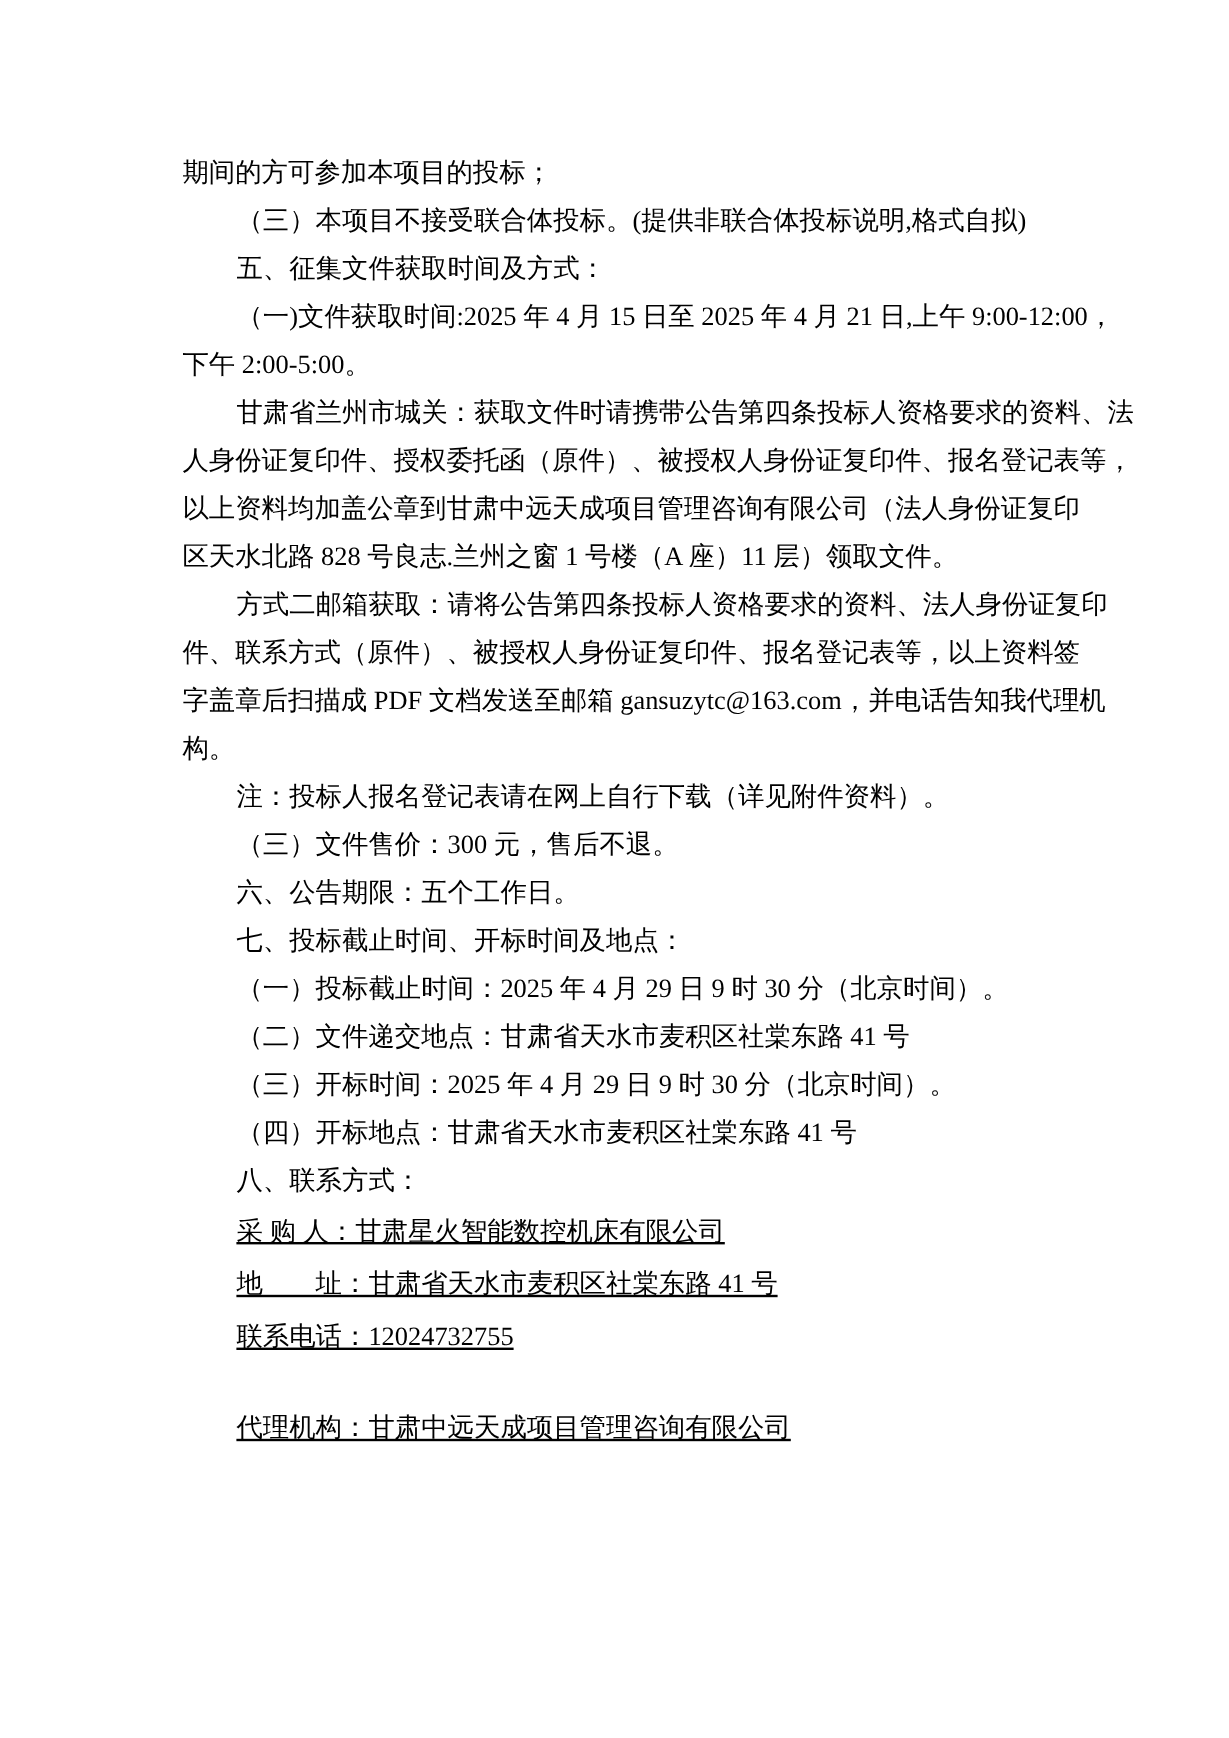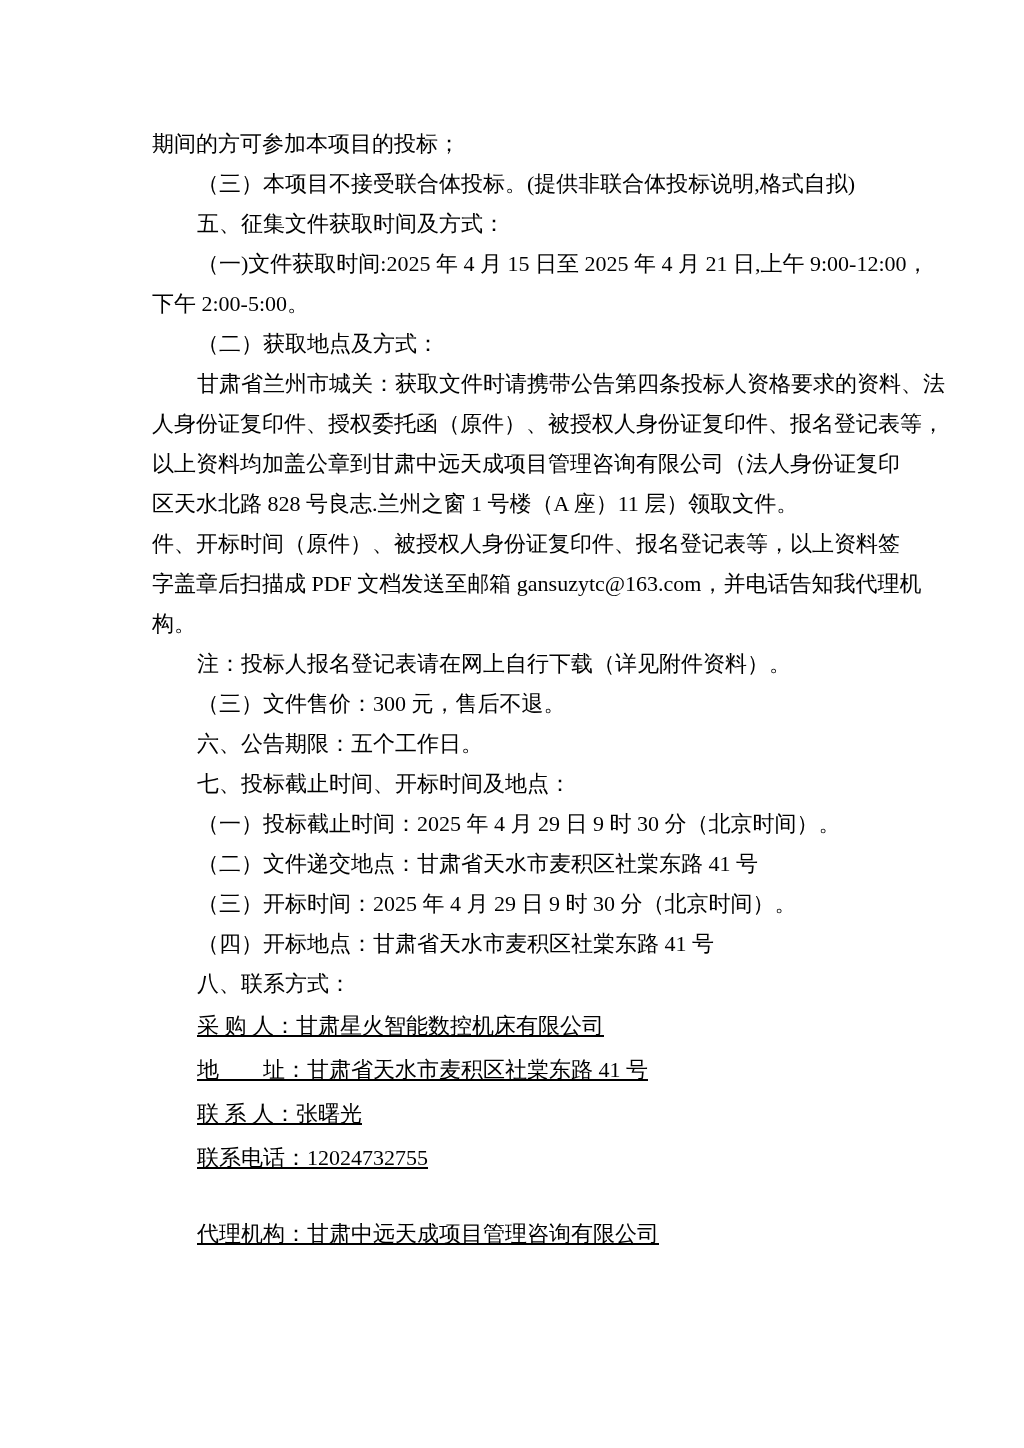--- a/index.html
+++ b/index.html
@@ -46,36 +46,35 @@
 </head>
 <body>
 
 <div class="page">
   <div class="content">
       <div class="line"><span>期间的方可参加本项目的投标；</span></div>
       <div class="line indent"><span>（三）本项目不接受联合体投标。(提供非联合体投标说明,格式自拟)</span></div>
       <div class="line indent"><span class="bold">五、征集文件获取时间及方式：</span></div>
       <div class="line indent"><span>（一)文件获取时间:2025 年 4 月 15 日至 2025 年 4 月 21 日,上午 9:00-12:00，</span></div>
       <div class="line"><span>下午 2:00-5:00。</span></div>
-      <div class="line indent"><span>（二）获取地点及方式：</span></div>
       <div class="line indent"><span>甘肃省兰州市城关：获取文件时请携带公告第四条投标人资格要求的资料、法</span></div>
       <div class="line"><span>人身份证复印件、授权委托函（原件）、被授权人身份证复印件、报名登记表等，</span></div>
       <div class="line"><span>以上资料均加盖公章到甘肃中远天成项目管理咨询有限公司（法人身份证复印</span></div>
       <div class="line"><span>区天水北路 828 号良志.兰州之窗 1 号楼（A 座）11 层）领取文件。</span></div>
-      <div class="line"><span>件、开标时间（原件）、被授权人身份证复印件、报名登记表等，以上资料签</span></div>
+      <div class="line indent"><span>方式二邮箱获取：请将公告第四条投标人资格要求的资料、法人身份证复印</span></div>
+      <div class="line"><span>件、联系方式（原件）、被授权人身份证复印件、报名登记表等，以上资料签</span></div>
       <div class="line"><span>字盖章后扫描成 PDF 文档发送至邮箱 gansuzytc@163.com，并电话告知我代理机</span></div>
       <div class="line"><span>构。</span></div>
       <div class="line indent"><span class="bold">注：投标人报名登记表请在网上自行下载（详见附件资料）。</span></div>
       <div class="line indent"><span>（三）文件售价：300 元，售后不退。</span></div>
       <div class="line indent"><span class="bold">六、公告期限：</span><span>五个工作日。</span></div>
       <div class="line indent"><span class="bold">七、投标截止时间、开标时间及地点：</span></div>
       <div class="line indent"><span>（一）投标截止时间：2025 年 4 月 29 日 9 时 30 分（北京时间）。</span></div>
       <div class="line indent"><span>（二）文件递交地点：甘肃省天水市麦积区社棠东路 41 号</span></div>
       <div class="line indent"><span>（三）开标时间：2025 年 4 月 29 日 9 时 30 分（北京时间）。</span></div>
       <div class="line indent"><span>（四）开标地点：甘肃省天水市麦积区社棠东路 41 号</span></div>
       <div class="line indent"><span class="bold">八、联系方式：</span></div>
       <div class="line indent contact"><span>采 购 人：甘肃星火智能数控机床有限公司</span></div>
       <div class="line indent contact"><span>地　　址：甘肃省天水市麦积区社棠东路 41 号</span></div>
-      <div class="line indent contact"><span>联 系 人：张曙光</span></div>
       <div class="line indent contact"><span>联系电话：12024732755</span></div>
       <div class="line indent contact gap-before"><span>代理机构：甘肃中远天成项目管理咨询有限公司</span></div>
     </div>
 </div>
 
 </body></html>

